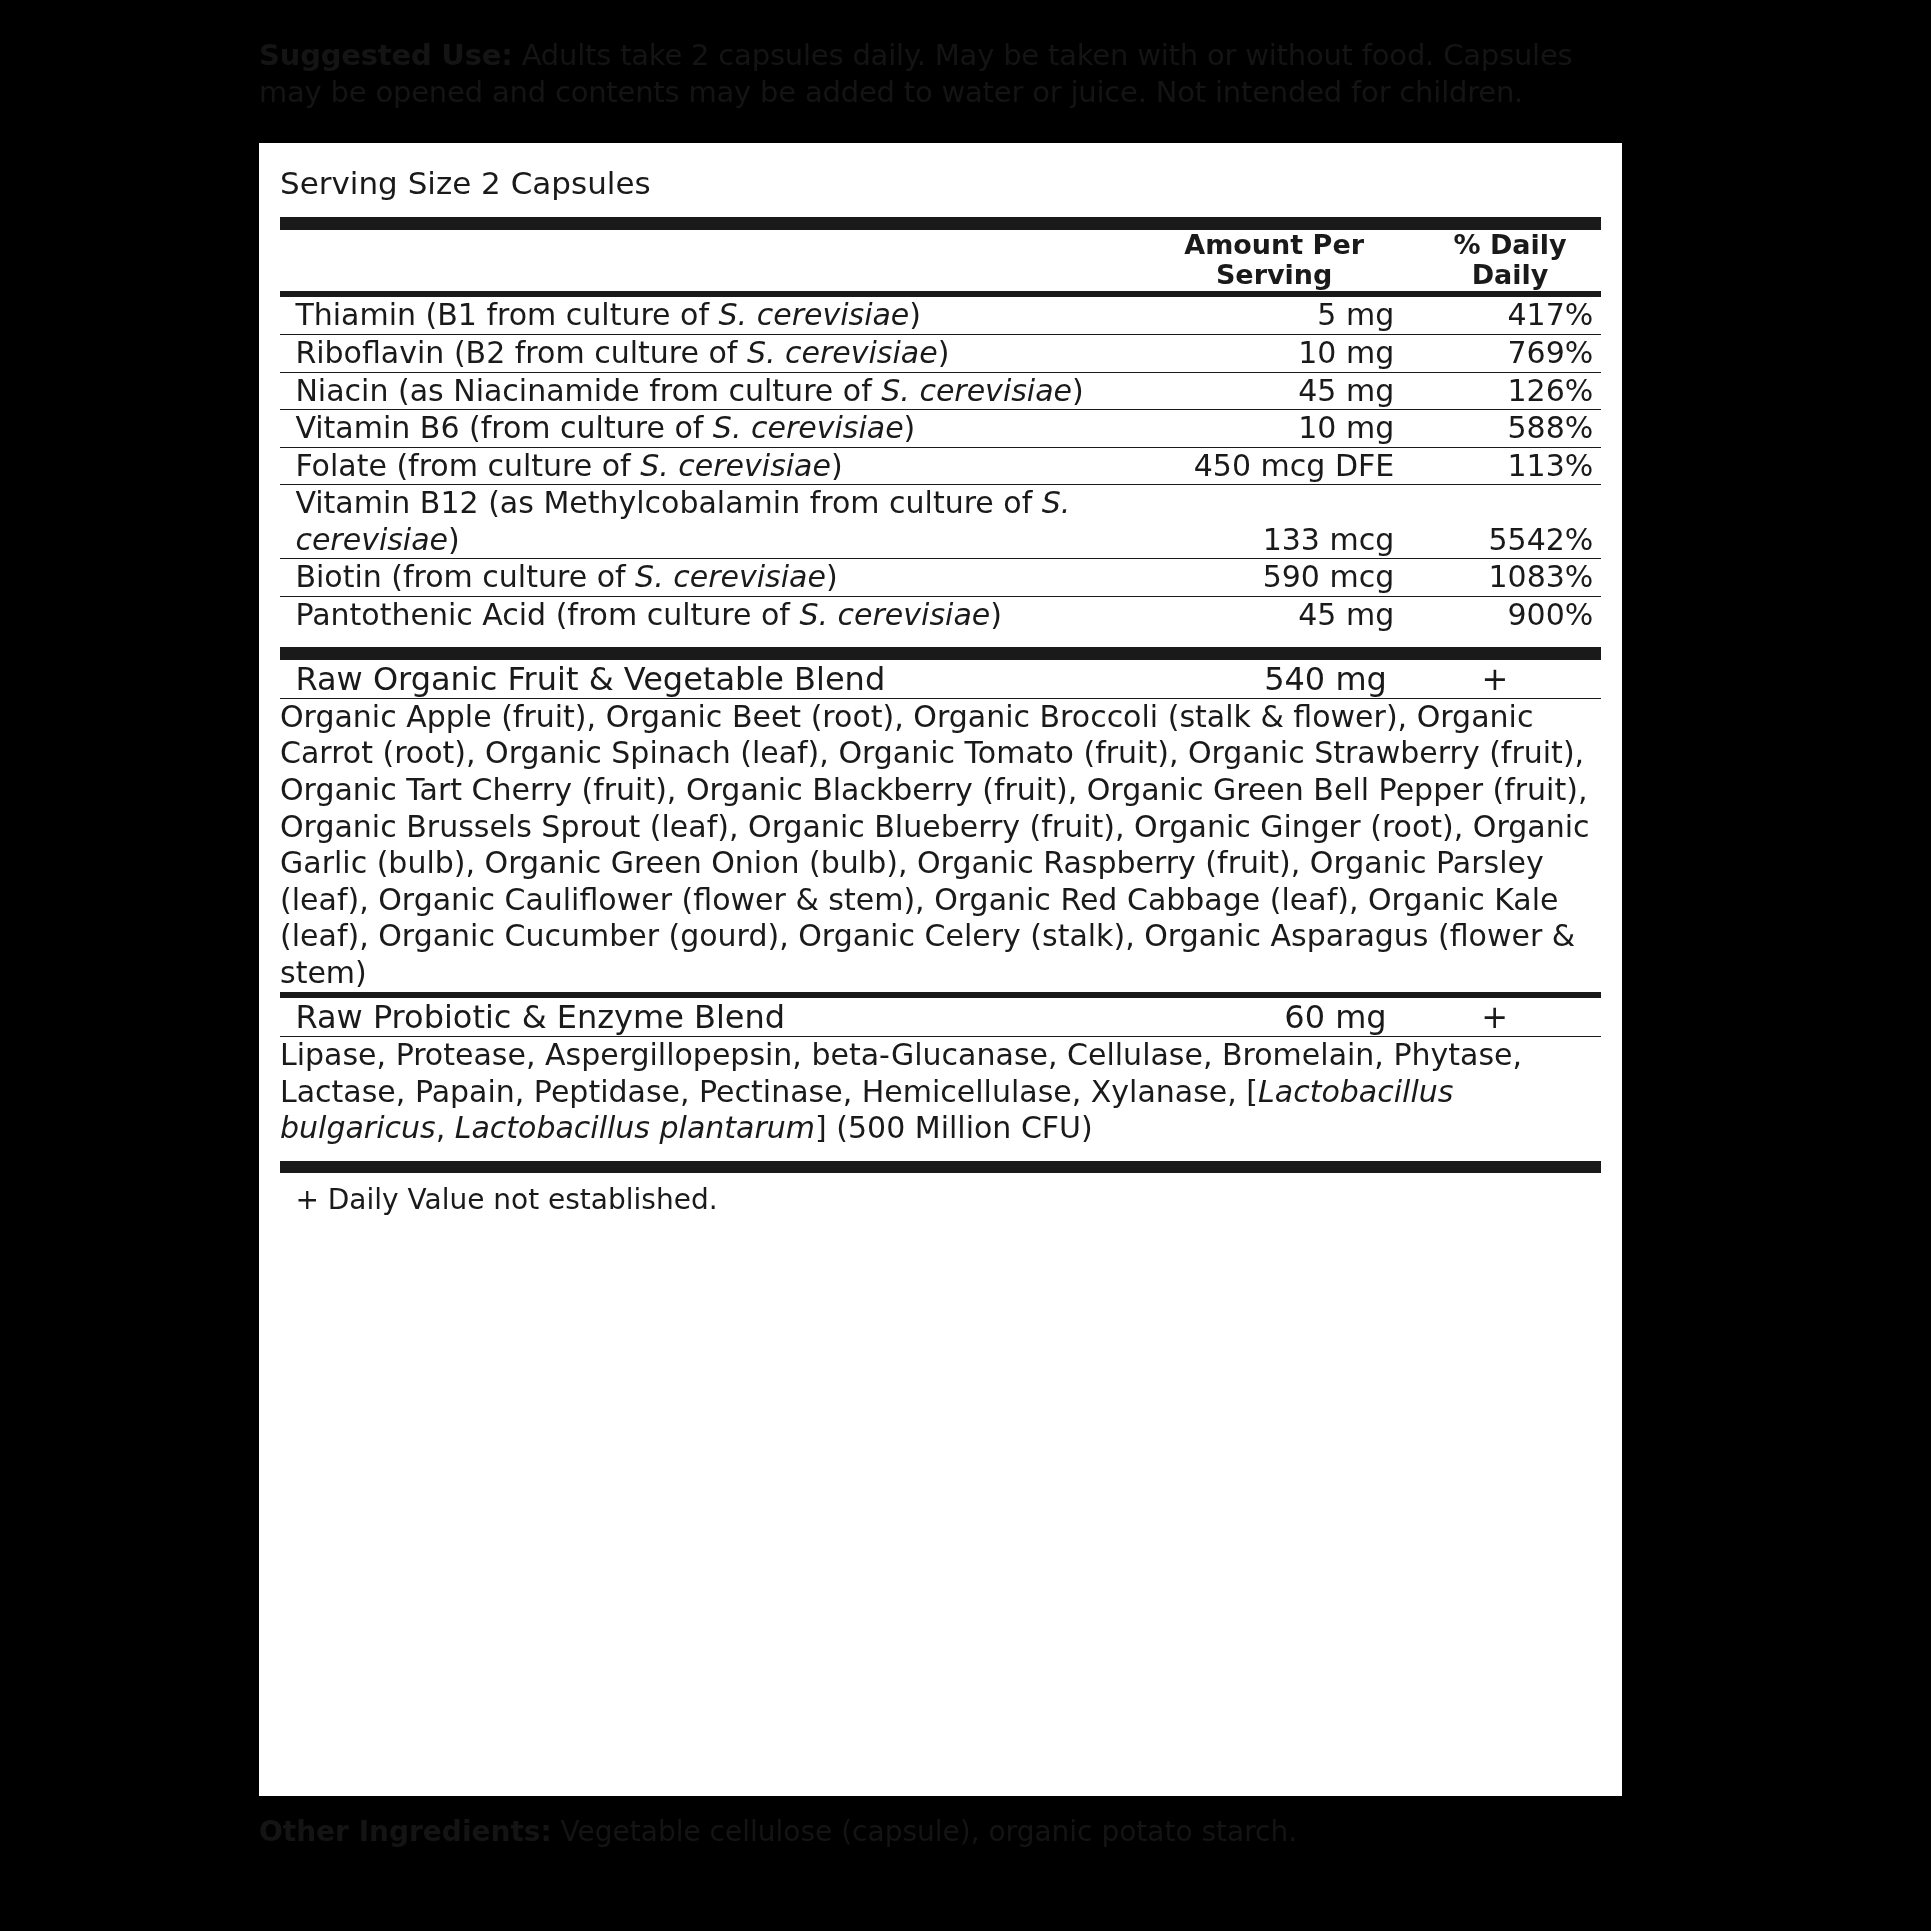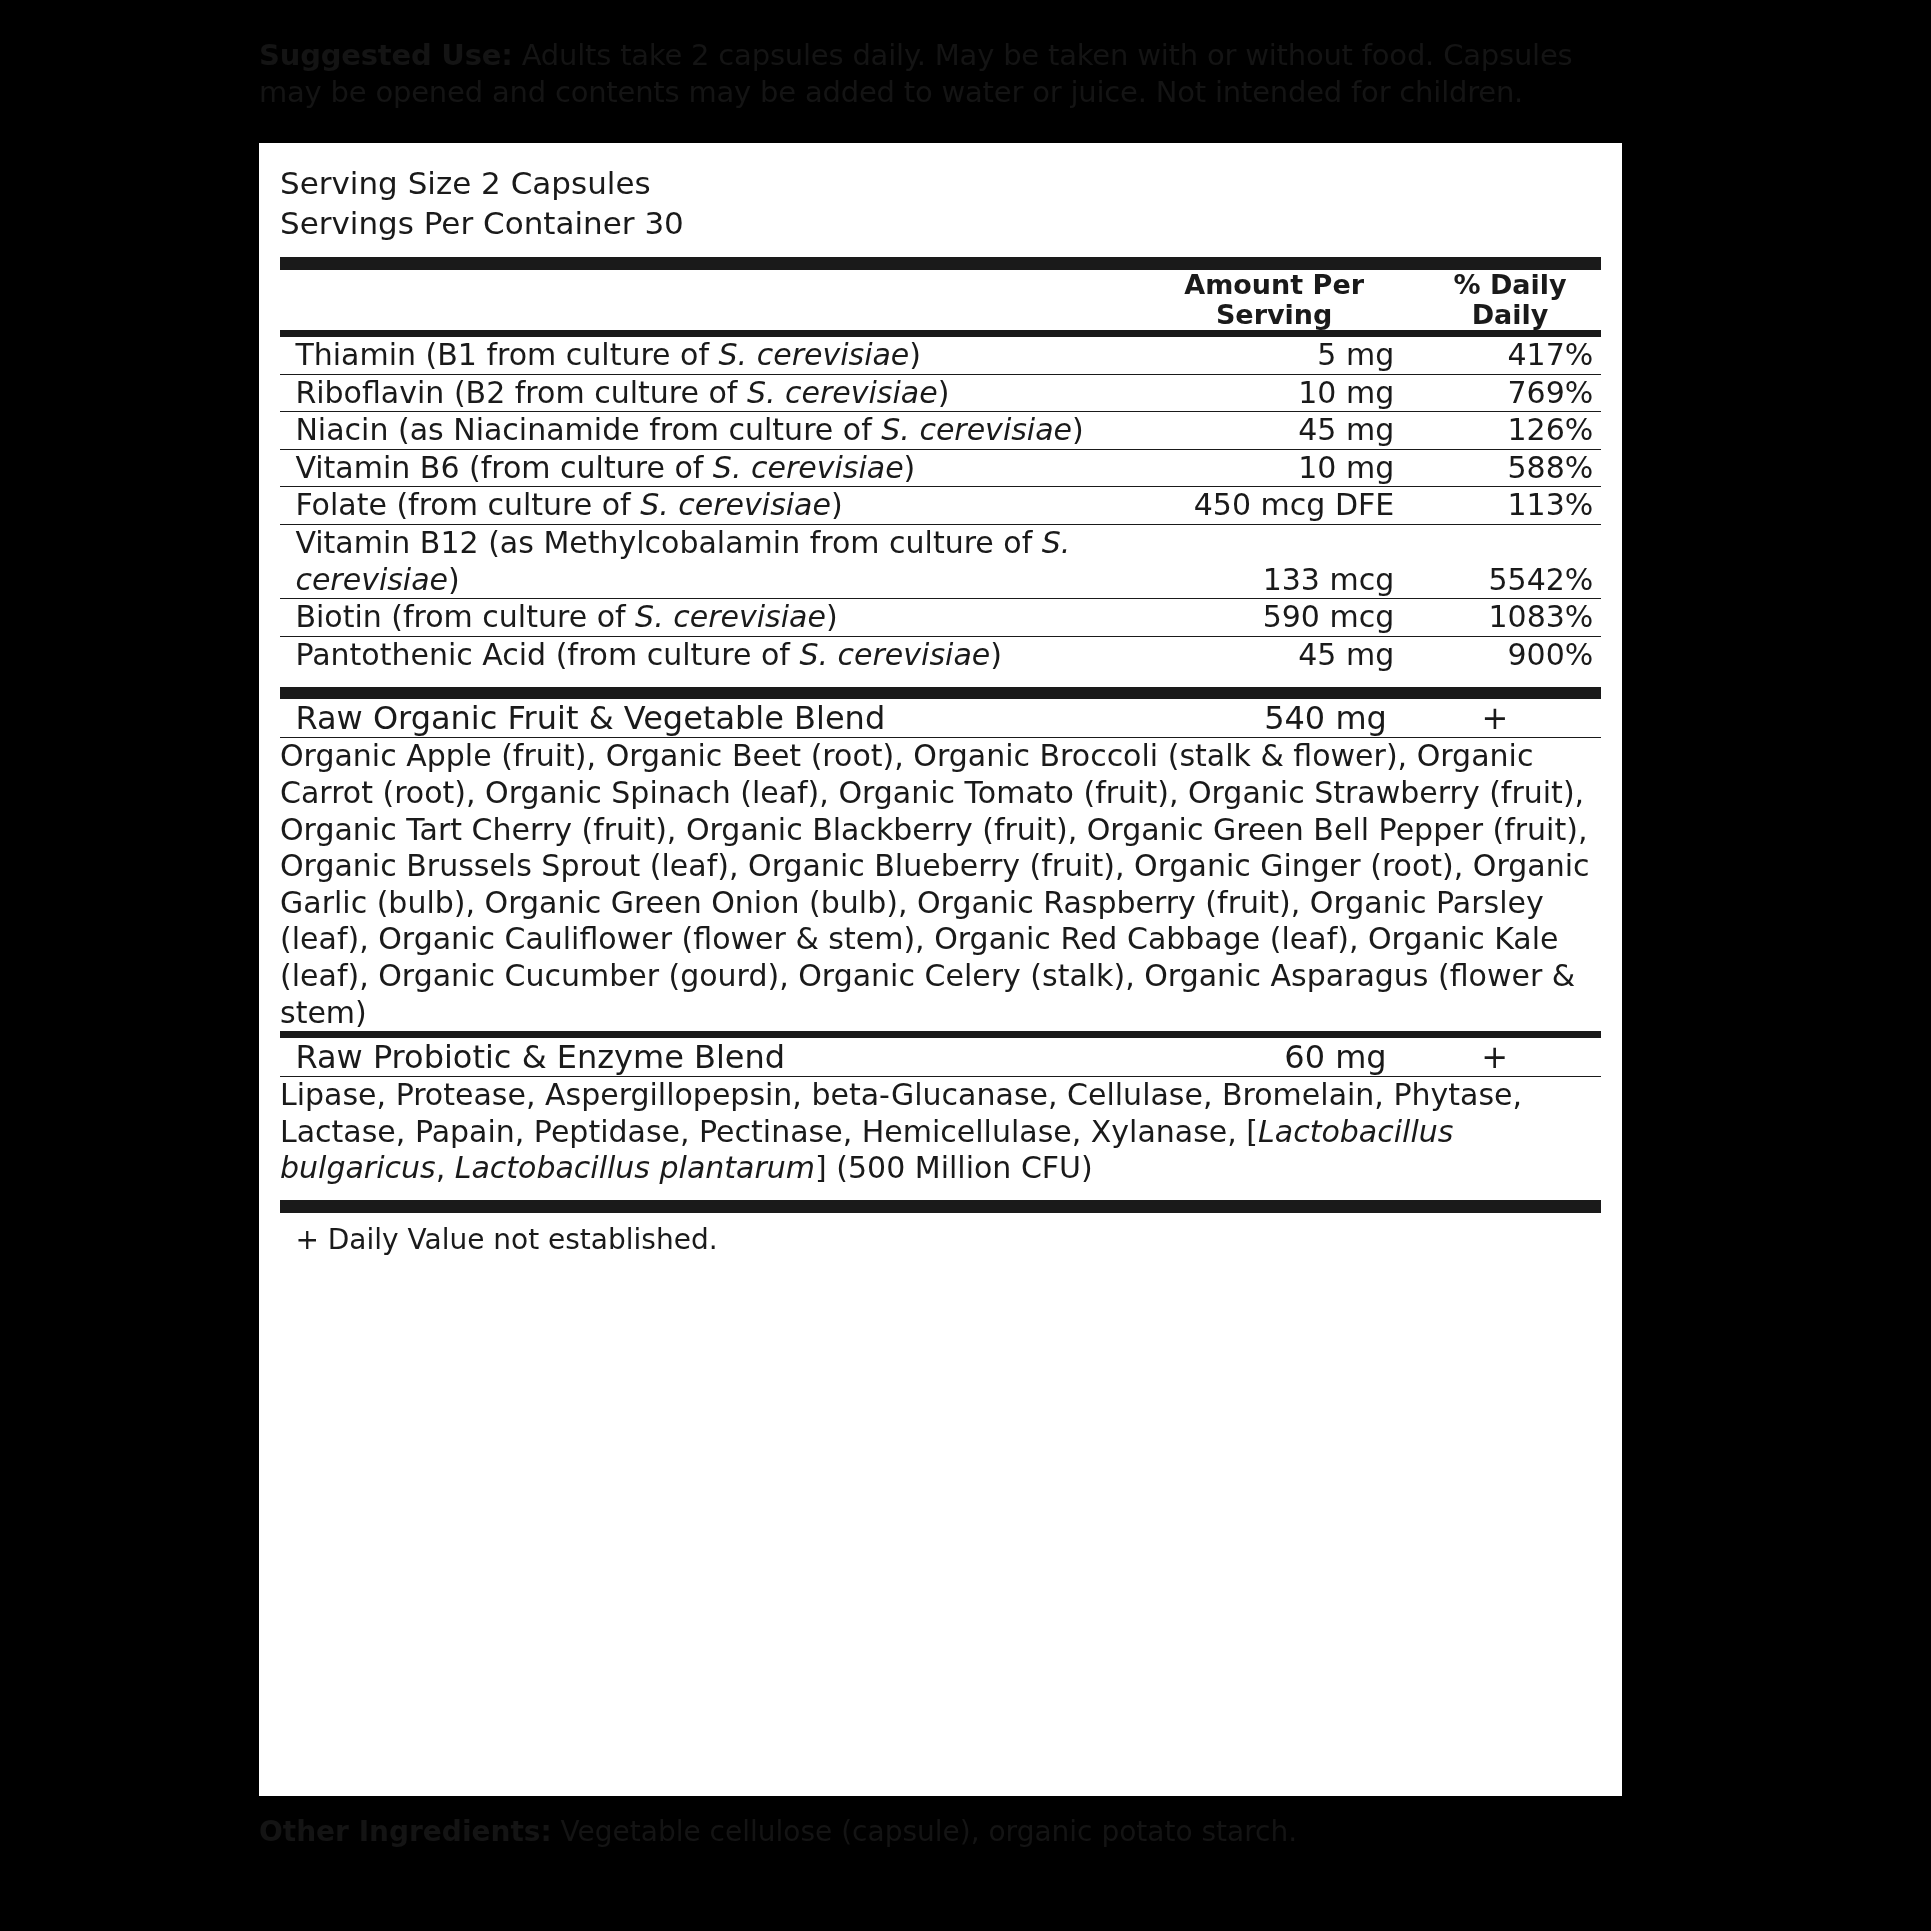--- a/index.html
+++ b/index.html
@@ -179,21 +179,20 @@
     <div class="suggested-use">
       <b>Suggested Use:</b><span> Adults take 2 capsules daily. May be taken with or without food. Capsules may be opened and contents may be added to water or juice. Not intended for children.</span>
     </div>
 
     <div class="panel">
       <div class="inner">
 
 
         <div class="serving">
           <div>Serving Size 2 Capsules</div>
-          <div>Servings Per Container 30</div>
         </div>
 
         <div class="rule-thick"></div>
 
         <table class="facts">
           <tbody>
               <tr class="hdr-row">
             <th class="col-name"></th>
             <th class="col-amt">
               <div>Amount Per</div>

